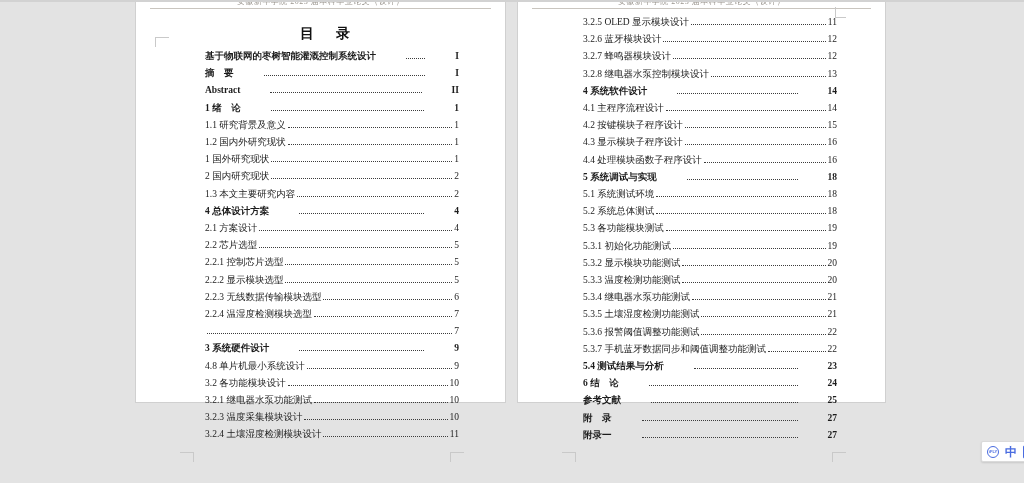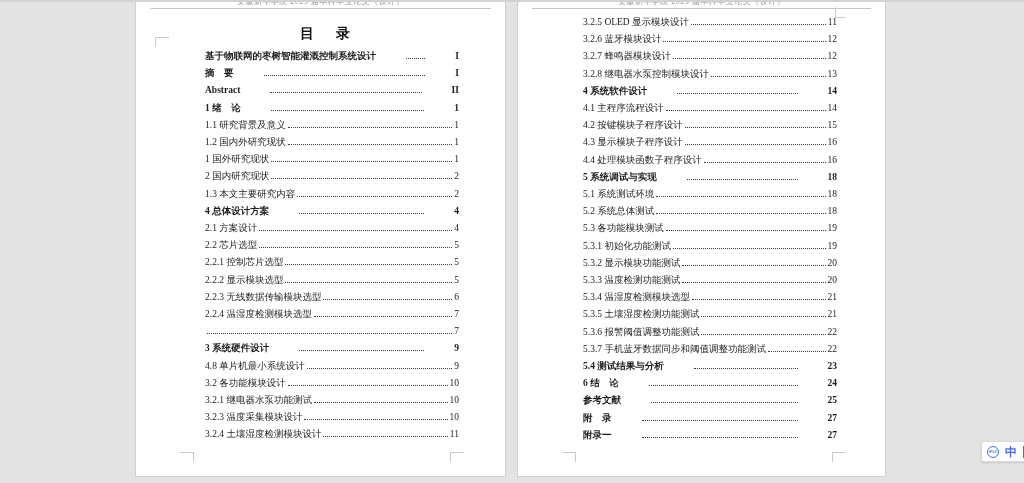--- a/index.html
+++ b/index.html
@@ -3,21 +3,21 @@
 <meta charset="utf-8">
 <style>
   html,body{margin:0;padding:0;background:#888;}
   .stage{
     position:relative;width:1024px;height:483px;overflow:hidden;
     background:#e3e3e3;
     font-family:"Liberation Serif","DejaVu Serif",serif;
   }
   .topline{position:absolute;left:0;top:0;width:100%;height:2px;background:#d2d2d2;z-index:6;}
   .page{
-    position:absolute;top:0;height:477px;background:#ffffff;
+    position:absolute;top:0;height:403px;background:#ffffff;
     border:1px solid #d0d0d0;box-sizing:border-box;z-index:2;
   }
   .page.left{left:135px;width:371px;}
   .page.right{left:517px;width:369px;}
   .page-header{
     position:absolute;top:-5px;left:0;right:0;text-align:center;
     font-size:8px;color:#9a958e;letter-spacing:.5px;white-space:nowrap;overflow:hidden;
   }
   .header-rule{position:absolute;top:7px;left:14px;right:14px;border-bottom:1px solid #c9c5bf;}
   .toc-title{
@@ -267,21 +267,21 @@
     <span class="lbl">5.3.2 显示模块功能测试</span>
     <span class="dots"></span>
     <span class="pg">20</span>
   </div>
         <div class="toc-row">
     <span class="lbl">5.3.3 温度检测功能测试</span>
     <span class="dots"></span>
     <span class="pg">20</span>
   </div>
         <div class="toc-row">
-    <span class="lbl">5.3.4 温湿度检测模块选型</span>
+    <span class="lbl">5.3.4 继电器水泵功能测试</span>
     <span class="dots"></span>
     <span class="pg">21</span>
   </div>
         <div class="toc-row">
     <span class="lbl">5.3.5 土壤湿度检测功能测试</span>
     <span class="dots"></span>
     <span class="pg">21</span>
   </div>
         <div class="toc-row">
     <span class="lbl">5.3.6 报警阈值调整功能测试</span>

